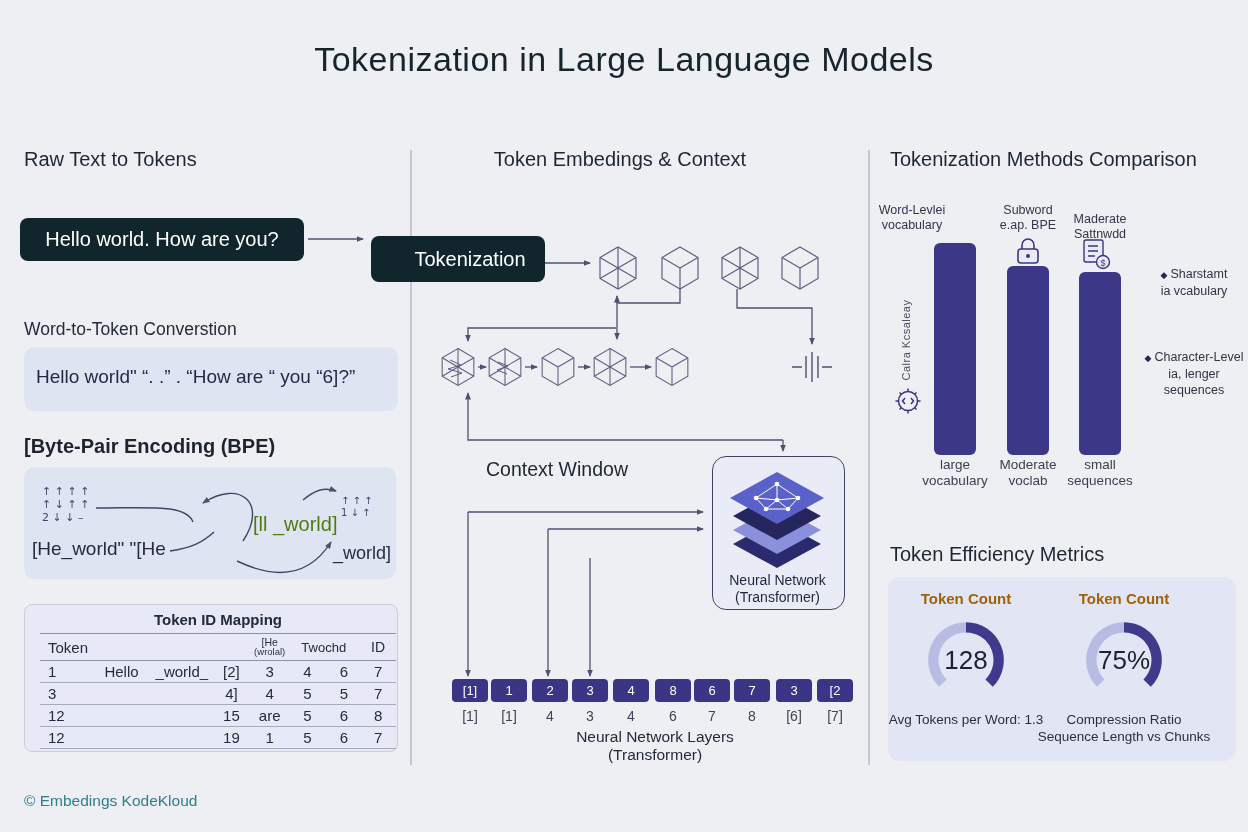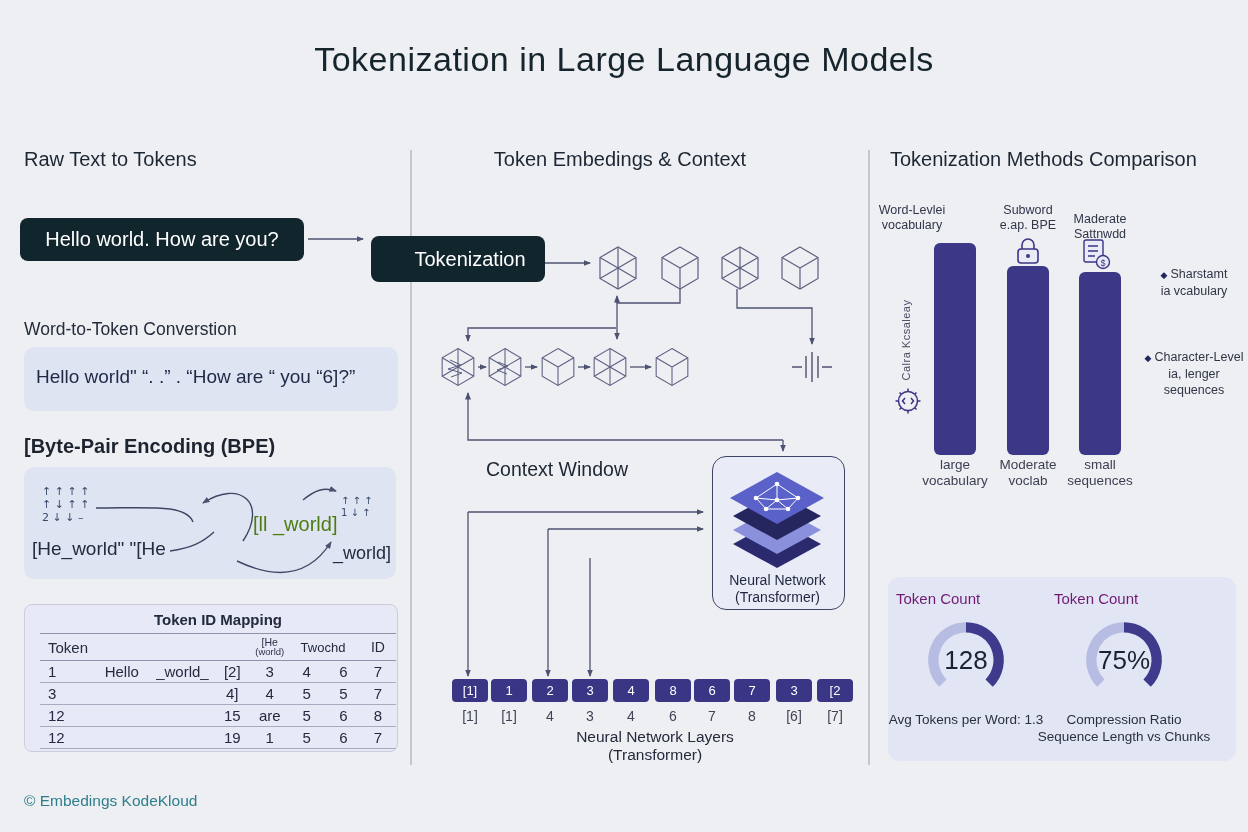--- a/index.html
+++ b/index.html
@@ -29,21 +29,21 @@
   .idmap tbody tr:first-child td{border-top:none;}
   .idmap tbody tr:last-child td{border-bottom:1px solid #a6acbf;}
   .he1{font-size:10.5px;line-height:10px;color:#2a3147;}
   .he2{font-size:9.5px;line-height:10px;color:#2a3147;}
   .tbltitle{font-size:15px;font-weight:700;color:#222a3e;text-align:center;
             border-bottom:1.5px solid #8d93a8;padding:7px 0 5px 0;margin:0 8px;}
   .annot{font-size:12.5px;line-height:16px;color:#2f3547;text-align:center;z-index:3;}
   .bullet{color:#23265e;font-size:9px;margin-right:3px;}
   .toplab{font-size:12.5px;line-height:15px;color:#30364a;text-align:center;z-index:3;}
   .botlab{font-size:13.5px;line-height:16px;color:#3a3f52;text-align:center;z-index:3;}
-  .gglab{font-size:15px;font-weight:400;color:#701a75;z-index:3;}
+  .gglab{font-size:15px;font-weight:700;color:#a16207;text-align:center;z-index:3;}
   .ggval{font-size:26px;color:#1c2133;text-align:center;z-index:3;}
   .ggsub{font-size:13.5px;color:#2a2f3e;text-align:center;z-index:3;line-height:17px;}
 </style>
 </head>
 <body>
 
 <div class="page">
 
   <div class="abs panel z1" style="left:24px;top:347px;width:374px;height:64px;"></div>
   <div class="abs panel z1" style="left:24px;top:467px;width:372px;height:112px;"></div>
@@ -204,21 +204,21 @@
           <col style="width:38px">
       </colgroup>
       <thead>
         <tr>
           <td class="l" style="font-size:15px;">Token</td>
           <td></td>
           <td></td>
           <td></td>
           <td>
             <div class="he1">[He</div>
-            <div class="he2">(world)</div>
+            <div class="he2">(wrolal)</div>
           </td>
           <td colspan="2" style="font-size:13px;">Twochd</td>
           <td style="font-size:14px;">ID</td>
         </tr>
       </thead>
       <tbody>
         <tr>
           <td class="l">1</td>
           <td>Hello</td>
           <td>_world_</td>
@@ -331,20 +331,21 @@
   </div>
   <div class="abs botlab" style="left:978px;top:457px;width:100px;">
     <div>Moderate</div>
     <div>voclab</div>
   </div>
   <div class="abs botlab" style="left:1050px;top:457px;width:100px;">
     <div>small</div>
     <div>sequences</div>
   </div>
 
+  <div class="abs h2 z3" style="left:890px;top:543px;">Token Efficiency Metrics</div>
 
   <div class="abs gglab" style="left:896px;top:590px;width:140px;">Token Count</div>
   <div class="abs gglab" style="left:1054px;top:590px;width:140px;">Token Count</div>
 
   <svg class="abs z3" style="left:923px;top:617px;" width="86" height="86" viewBox="0 0 100 100">
     <path d="M23.13,76.87 A38,38 0 0 1 50,12" stroke="#b7bce2" stroke-width="12" fill="none"></path>
     <path d="M50,12 A38,38 0 0 1 76.87,76.87" stroke="#3f3a8c" stroke-width="12" fill="none"></path>
   </svg>
   <svg class="abs z3" style="left:1081px;top:617px;" width="86" height="86" viewBox="0 0 100 100">
     <path d="M23.13,76.87 A38,38 0 0 1 50,12" stroke="#b7bce2" stroke-width="12" fill="none"></path>

